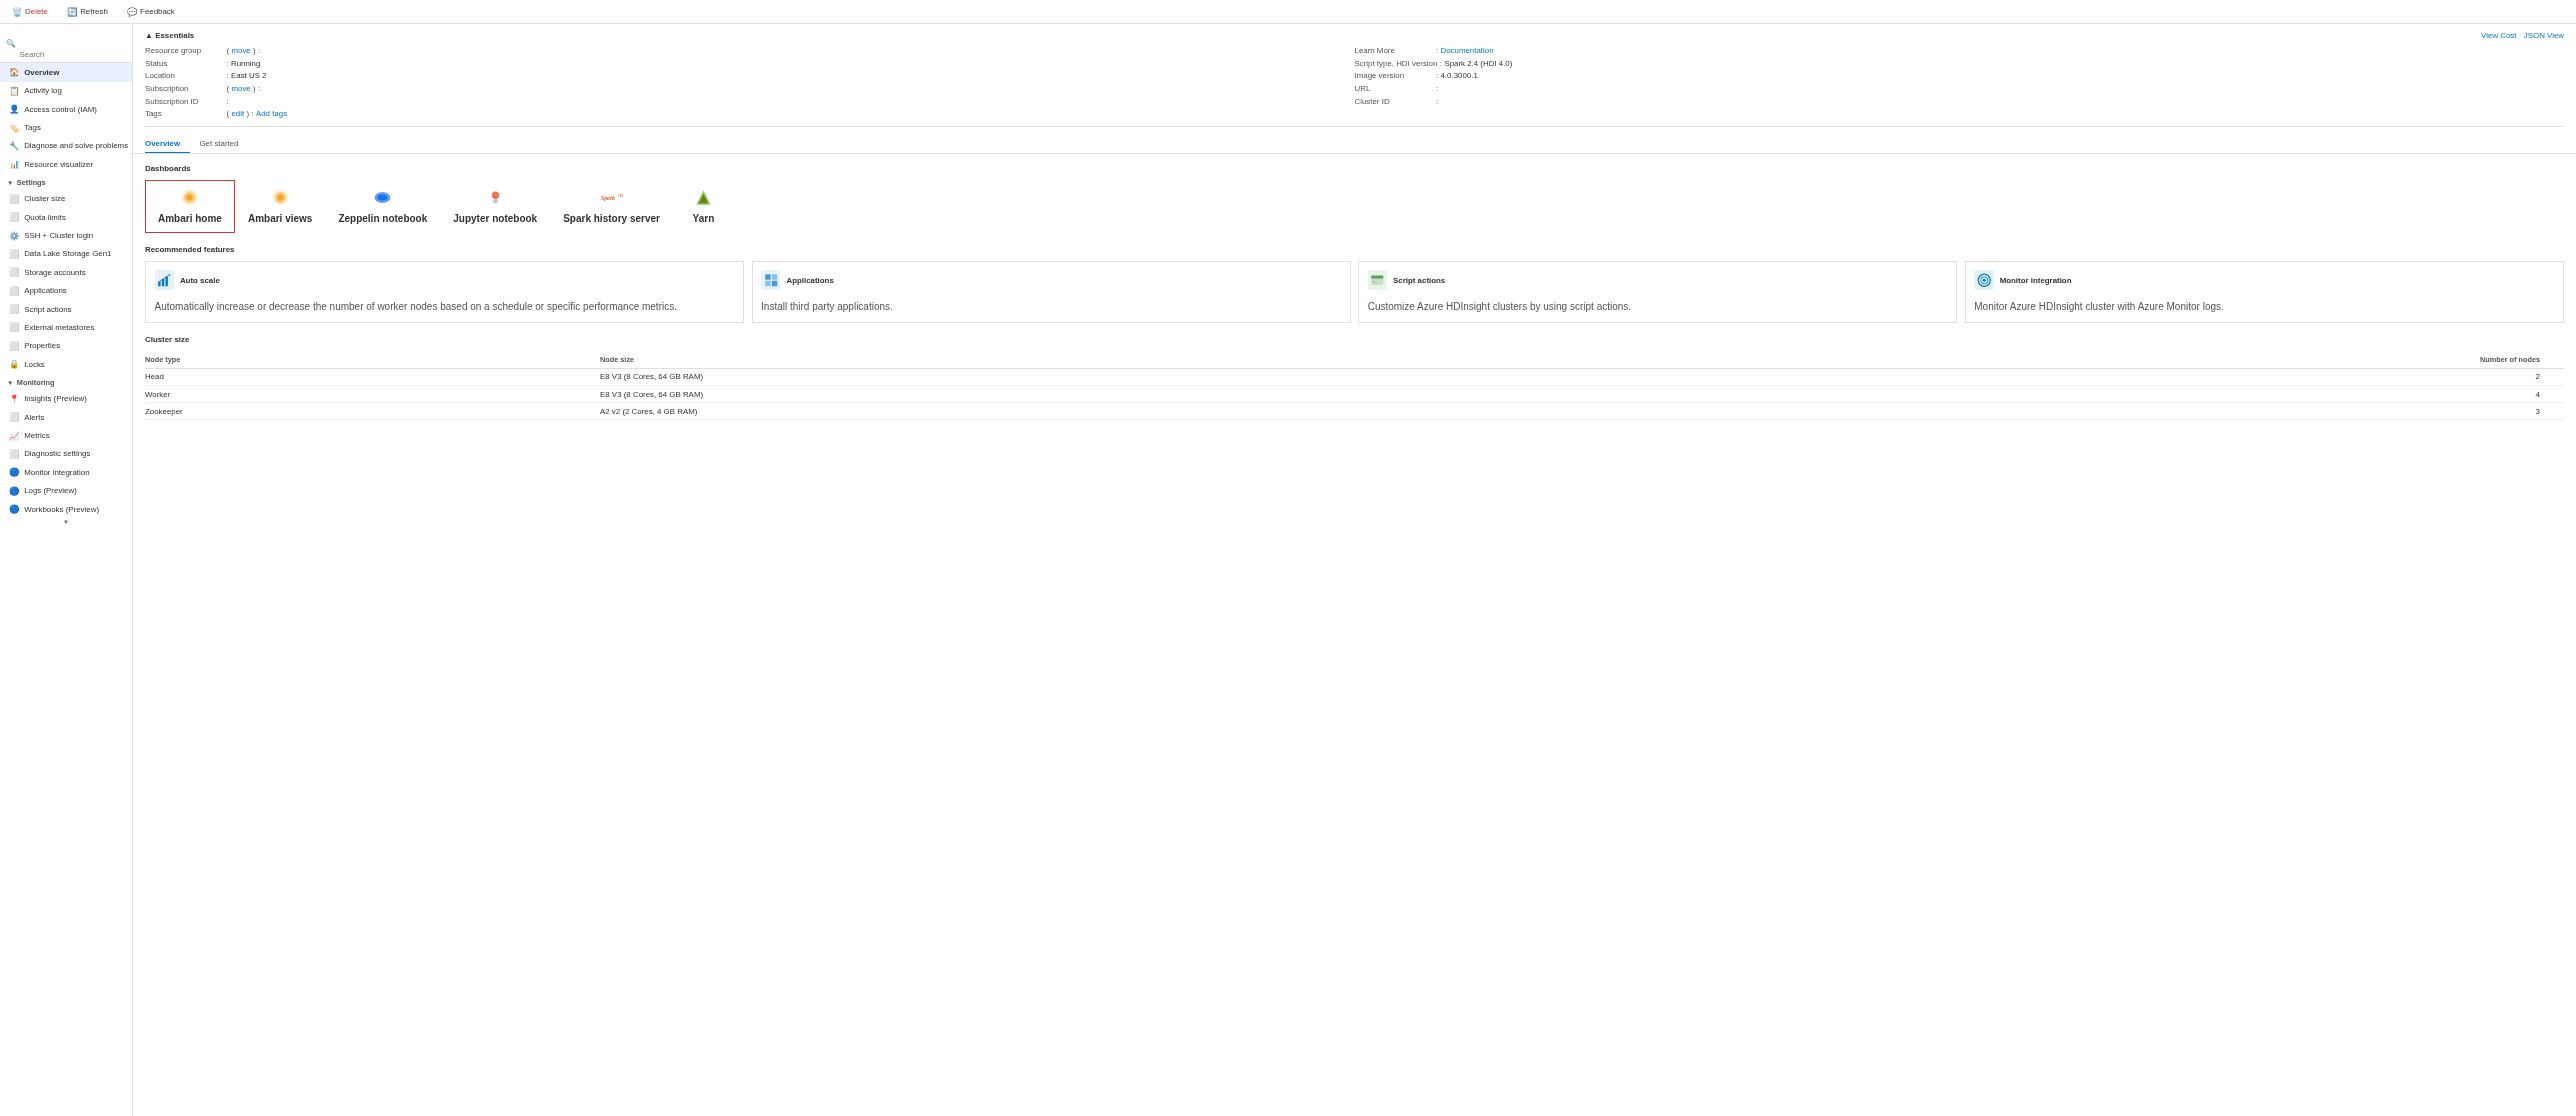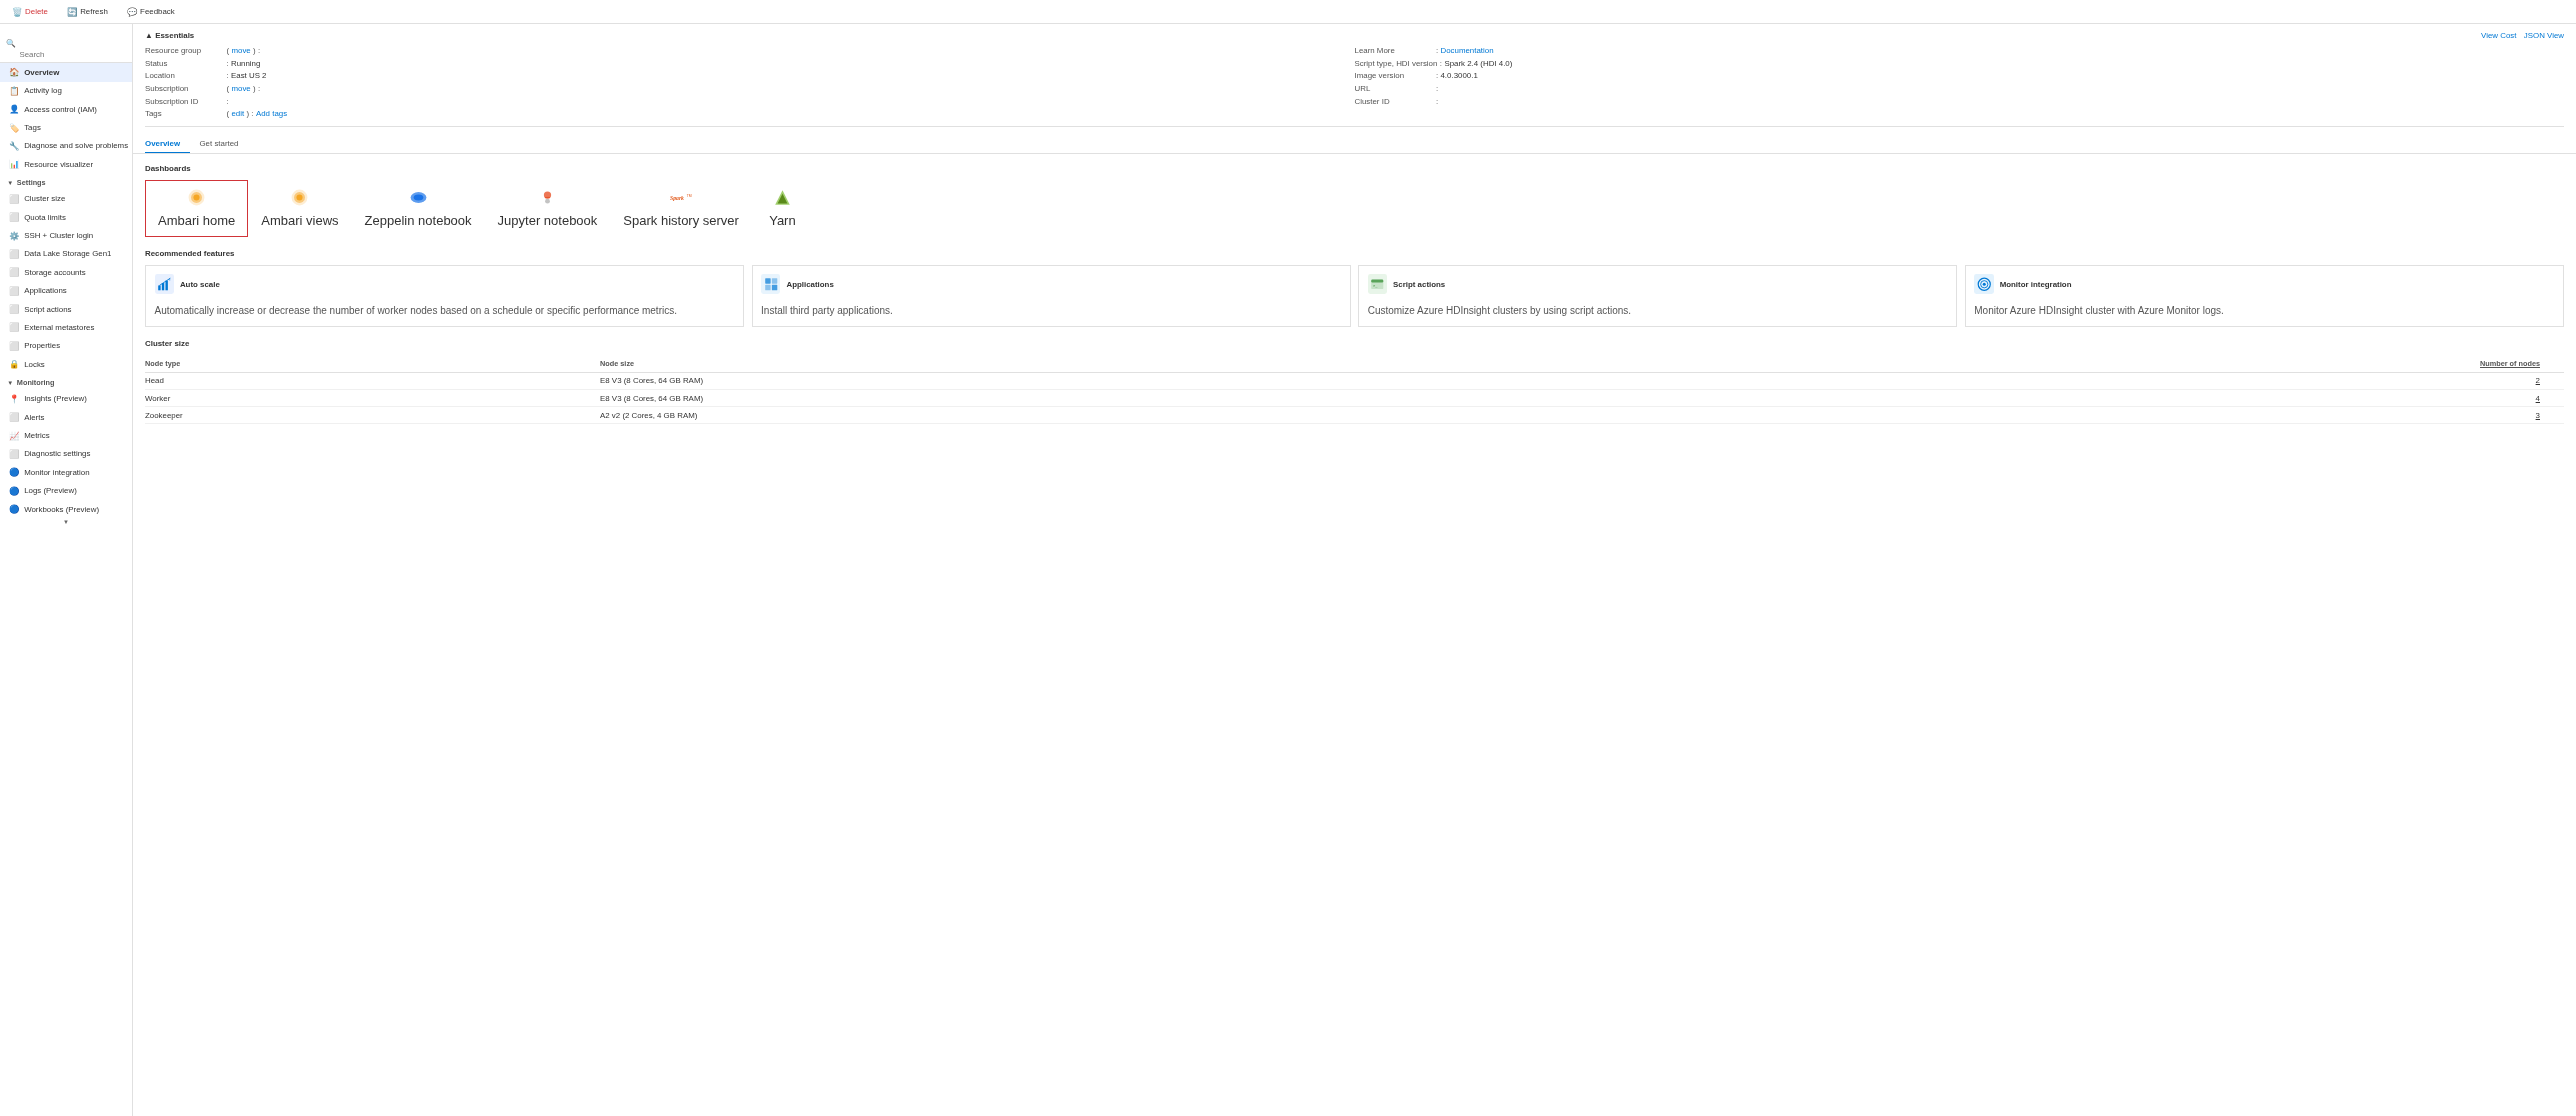--- a/index.html
+++ b/index.html
@@ -93,42 +93,42 @@
 
     
     .section-title { font-size: 7.9px; font-weight: 600; margin-bottom: 7.3px; }
     .dashboards { display: flex; gap: 0; margin-bottom: 12px; }
     .dashboard-item {
       display: flex; flex-direction: column; align-items: center; justify-content: center;
       padding: 7.3px 12px; cursor: pointer; border: 1.2px solid transparent; min-width: 61px; gap: 3.6px;
     }
     .dashboard-item.selected { border: 1.2px solid #d13438; }
     .dashboard-item .d-icon { font-size: 15.8px; }
-    .dashboard-item .d-label { font-size: 13px; color: #333; text-align: right; }
+    .dashboard-item .d-label { font-size: 10px; color: #333; text-align: right; font-weight: bold; }
 
     
     .recommended-features { display: flex; gap: 7.3px; margin-bottom: 12px; flex-wrap: wrap; }
     .feature-card {
       border: 0.6px solid #e0e0e0; padding: 8.5px; min-width: 133px; flex: 1; cursor: pointer; background: #fff;
     }
     .feature-card-header { display: flex; align-items: center; gap: 6px; margin-bottom: 10px; }
     .feature-card-icon { width: 19.4px; height: 19.4px; display: flex; align-items: center; justify-content: center; font-size: 12px; }
     .feature-card-title { font-weight: 600; font-size: 7.9px; }
     .feature-card-desc { font-size: 10px; color: #555; line-height: 1.4; }
 
     
     .cluster-size-table { width: 100%; border-collapse: collapse; }
     .cluster-size-table th {
       text-align: left; font-size: 7.3px; font-weight: 600; color: #555;
       border-bottom: 0.6px solid #e0e0e0; padding: 3.6px 7.3px 3.6px 0;
     }
     .cluster-size-table td {
       padding: 3.6px 7.3px 3.6px 0; font-size: 7.9px; border-bottom: 0.6px solid #f0f0f0;
     }
-    .cluster-size-table .num { text-align: right; padding-right: 24px; text-decoration: underline; }
+    .cluster-size-table .num { text-align: right; padding-right: 24px; }
 
     
     ::-webkit-scrollbar { width: 3.6px; height: 3.6px; }
     ::-webkit-scrollbar-track { background: #f1f1f1; }
     ::-webkit-scrollbar-thumb { background: #c1c1c1; border-radius: 1.8px; }
 
     
     .icon-ambari { color: #f5a623; }
 
     

